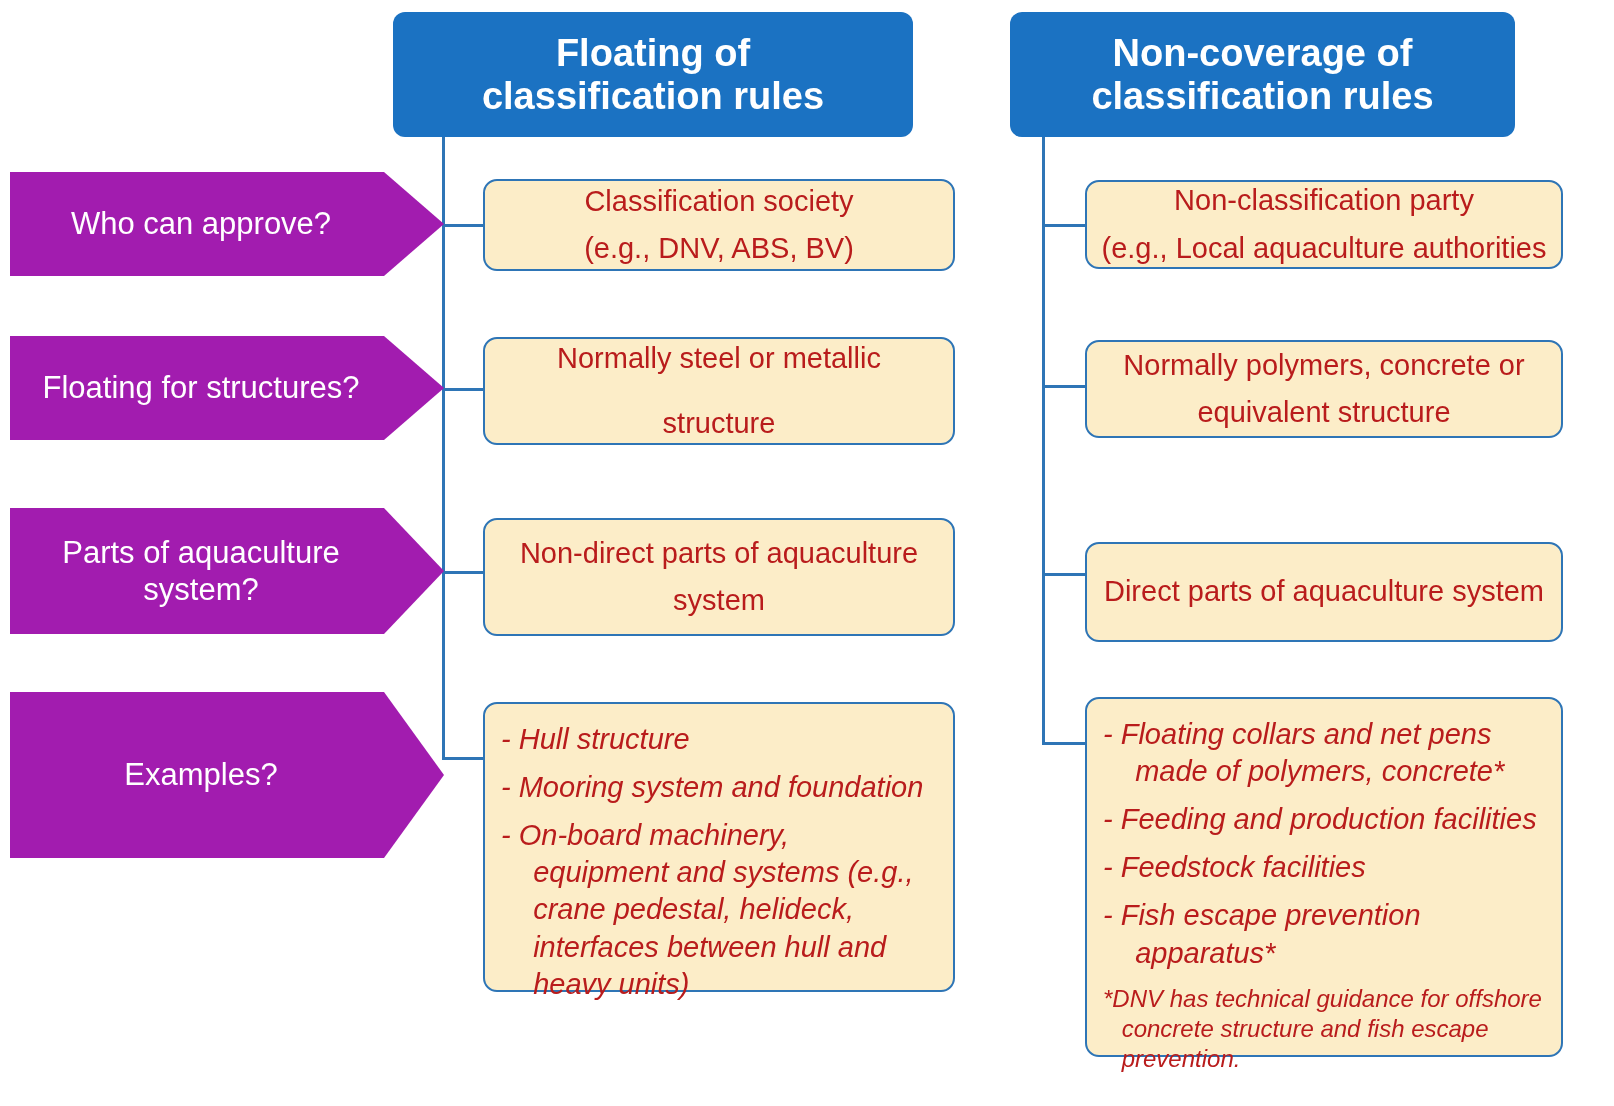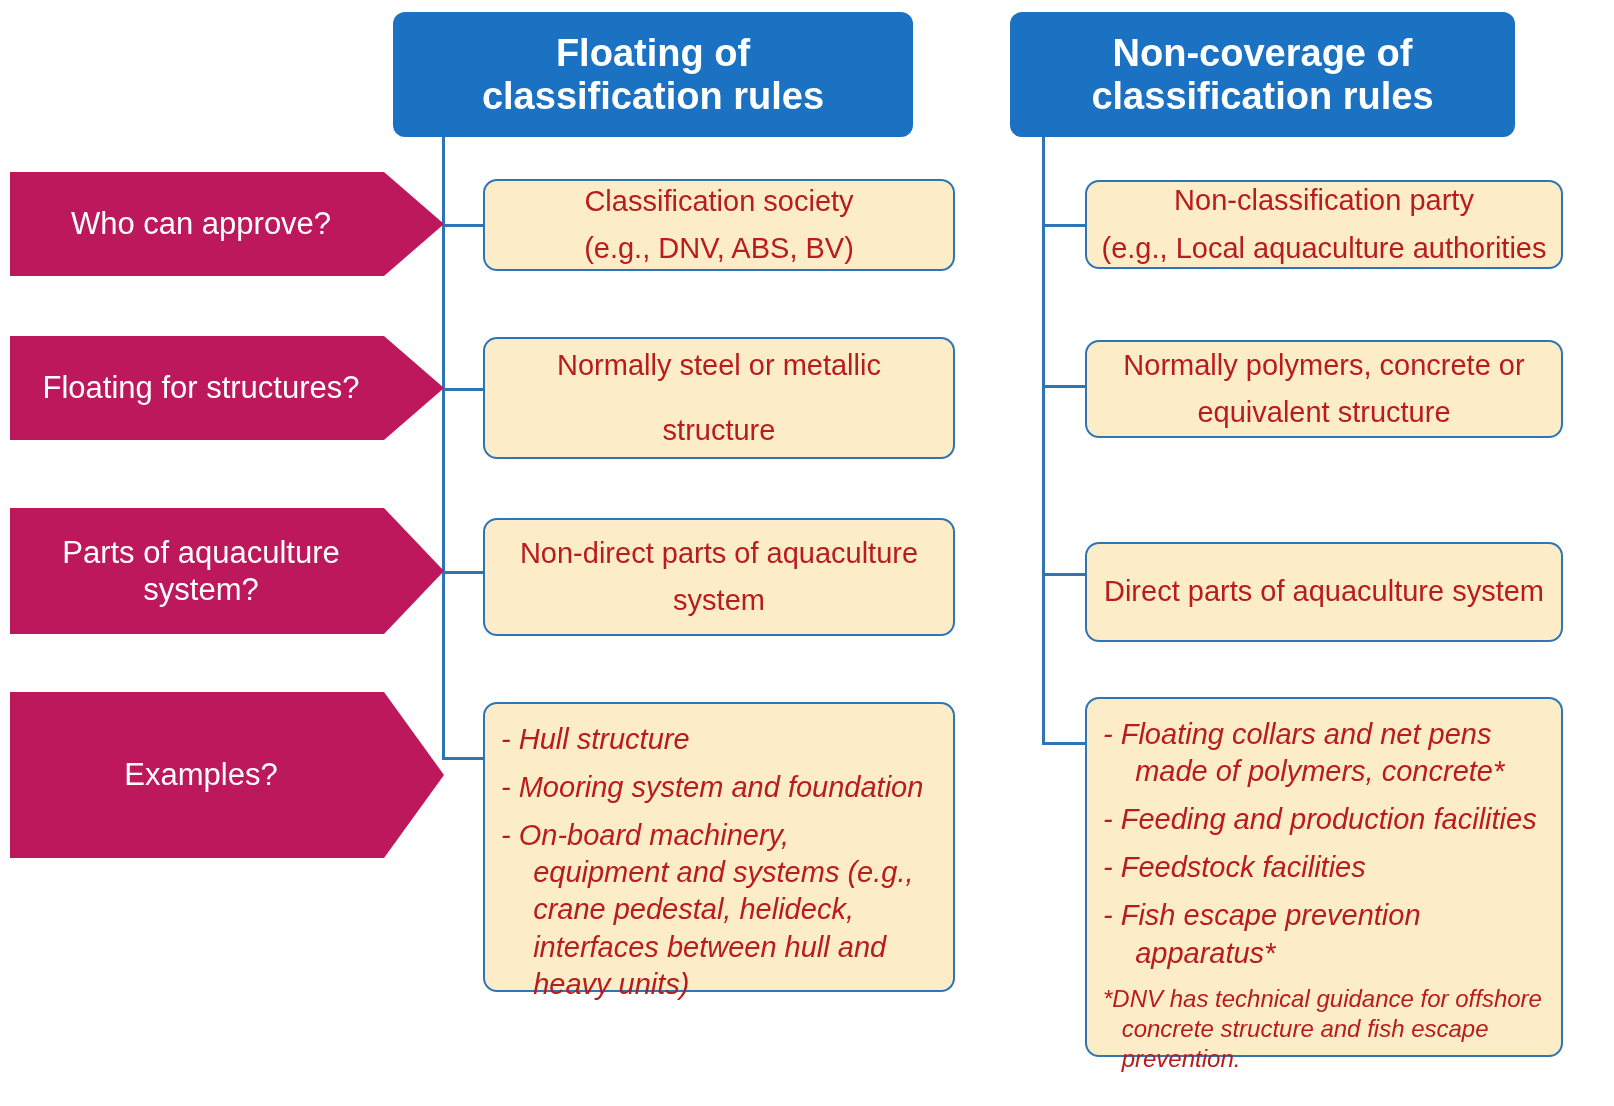--- a/index.html
+++ b/index.html
@@ -31,21 +31,21 @@
     font-size: 38px;
     font-weight: bold;
     line-height: 1.12;
     padding: 4px 10px;
     box-sizing: border-box;
   }
 
   
   .question-arrow {
     position: absolute;
-    background: #be185d;
+    background: #a21caf;
     color: #ffffff;
     display: flex;
     align-items: center;
     justify-content: center;
     text-align: center;
     font-size: 31px;
     line-height: 1.2;
     box-sizing: border-box;
     padding: 0 66px 0 14px;
     clip-path: polygon(0 0, calc(100% - 60px) 0, 100% 50%, calc(100% - 60px) 100%, 0 100%);
@@ -156,21 +156,21 @@
 
   <div class="question-arrow" style="left:10px; top:692px; width:434px; height:166px;align-items:center;">
     <span>Examples?</span>
   </div>
 
   <div class="content-box center" style="left:483px; top:179px; width:472px; height:92px;">
     <div class="line">Classification society</div>
     <div class="line">(e.g., DNV, ABS, BV)</div>
   </div>
 
-  <div class="content-box center" style="left:483px; top:337px; width:472px; height:122px;gap:18px;">
+  <div class="content-box center" style="left:483px; top:337px; width:472px; height:108px;gap:18px;">
     <div class="line">Normally steel or metallic</div>
     <div class="line">structure</div>
   </div>
 
   <div class="content-box center" style="left:483px; top:518px; width:472px; height:118px;">
     <div class="line">Non-direct parts of aquaculture</div>
     <div class="line">system</div>
   </div>
 
   <div class="content-box listy" style="left:483px; top:702px; width:472px; height:290px;">

